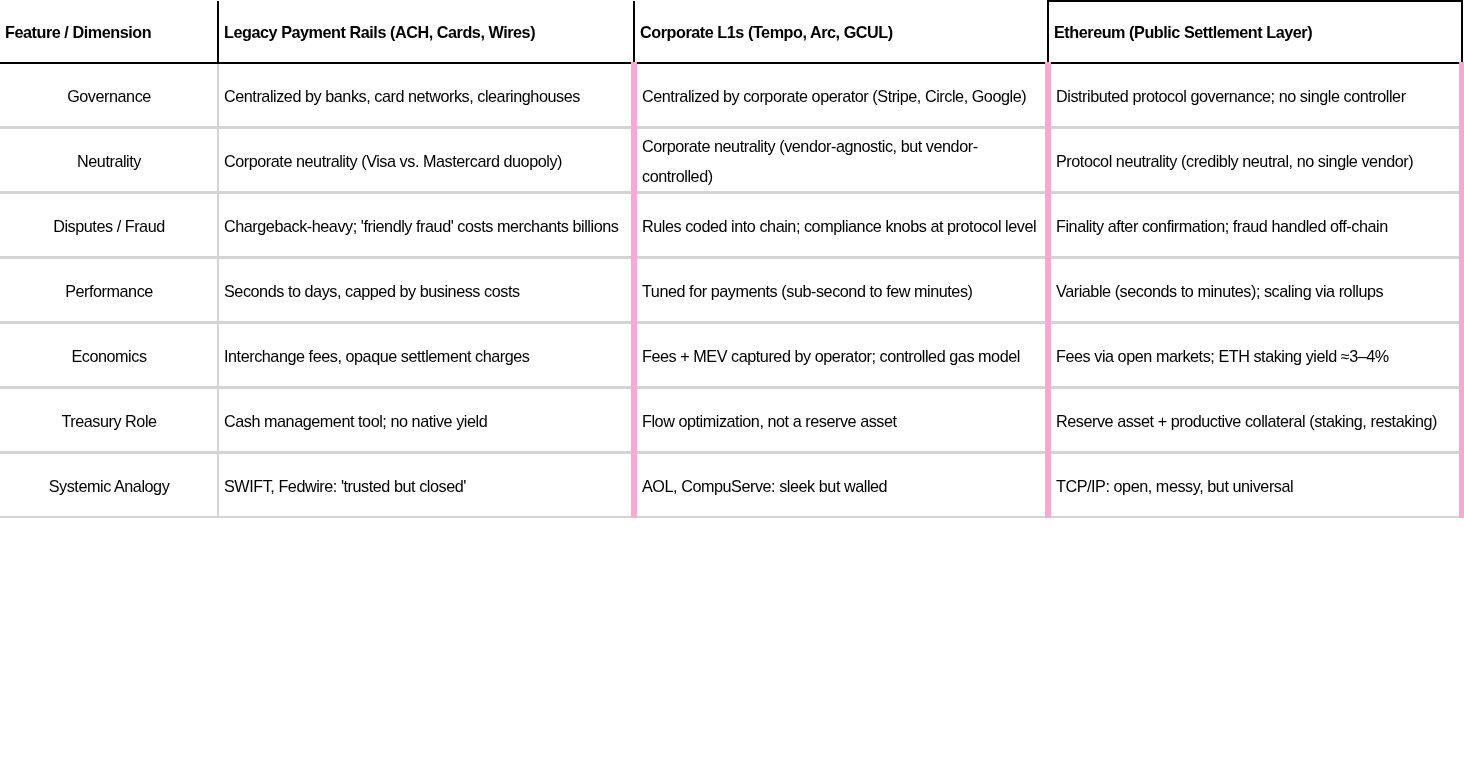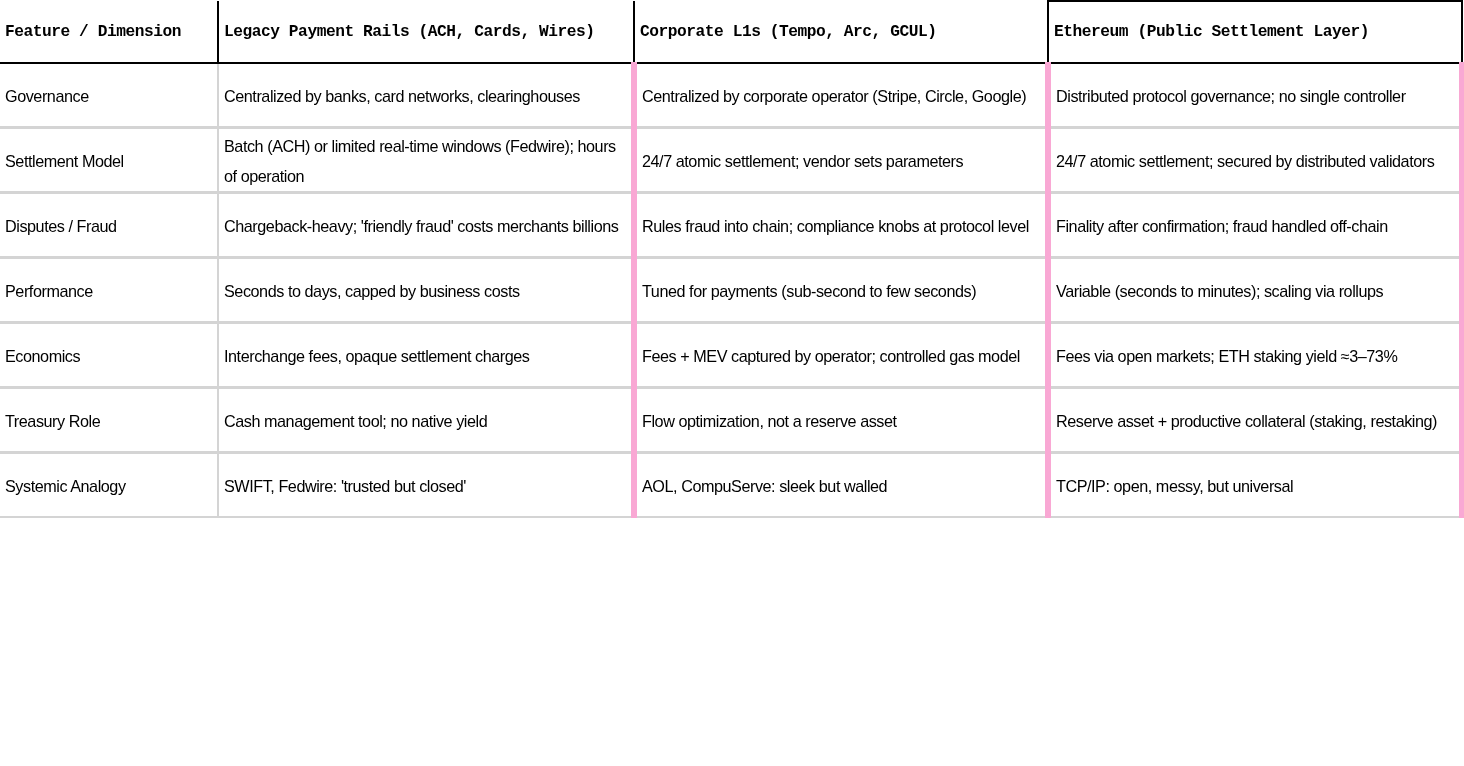--- a/index.html
+++ b/index.html
@@ -37,38 +37,38 @@
     overflow: hidden;
     word-wrap: break-word;
   }
   thead th {
     height: 60px;
     font-weight: bold;
     border-top: 2px solid #000;
     border-bottom: 2px solid #000;
     border-left: 2px solid #000;
     border-right: 2px solid #000;
-    font-family: Liberation Mono, monospace;
   }
   thead th:first-child {
     border-left: none;
     border-top: none;
   }
   thead th.top-open {
     border-top: none;
     border-radius: 24px;
   }
   tbody td {
     height: 61px;
     border-bottom: 3px solid #d4d4d4;
     border-right: 6px solid #f9a8d4;
     padding-top: 1px;
   }
   tbody td:first-child {
     border-right: 2px solid #d4d4d4;
+    text-align: center;
   }
   tbody tr:last-child td {
     border-bottom: 2px solid #d4d4d4;
   }
 </style>
 </head>
 <body>
 
 <table class="compare">
   <colgroup>
@@ -86,42 +86,42 @@
     </tr>
   </thead>
   <tbody>
     <tr>
       <td>Governance</td>
       <td>Centralized by banks, card networks, clearinghouses</td>
       <td>Centralized by corporate operator (Stripe, Circle, Google)</td>
       <td>Distributed protocol governance; no single controller</td>
     </tr>
     <tr>
-      <td>Settlement Model</td>
-      <td>Batch (ACH) or limited real-time windows (Fedwire); hours of operation</td>
-      <td>24/7 atomic settlement; vendor sets parameters</td>
-      <td>24/7 atomic settlement; secured by distributed validators</td>
+      <td>Neutrality</td>
+      <td>Corporate neutrality (Visa vs. Mastercard duopoly)</td>
+      <td>Corporate neutrality (vendor-agnostic, but vendor-controlled)</td>
+      <td>Protocol neutrality (credibly neutral, no single vendor)</td>
     </tr>
     <tr>
       <td>Disputes / Fraud</td>
       <td>Chargeback-heavy; 'friendly fraud' costs merchants billions</td>
-      <td>Rules fraud into chain; compliance knobs at protocol level</td>
+      <td>Rules coded into chain; compliance knobs at protocol level</td>
       <td>Finality after confirmation; fraud handled off-chain</td>
     </tr>
     <tr>
       <td>Performance</td>
       <td>Seconds to days, capped by business costs</td>
-      <td>Tuned for payments (sub-second to few seconds)</td>
+      <td>Tuned for payments (sub-second to few minutes)</td>
       <td>Variable (seconds to minutes); scaling via rollups</td>
     </tr>
     <tr>
       <td>Economics</td>
       <td>Interchange fees, opaque settlement charges</td>
       <td>Fees + MEV captured by operator; controlled gas model</td>
-      <td>Fees via open markets; ETH staking yield ≈3–73%</td>
+      <td>Fees via open markets; ETH staking yield ≈3–4%</td>
     </tr>
     <tr>
       <td>Treasury Role</td>
       <td>Cash management tool; no native yield</td>
       <td>Flow optimization, not a reserve asset</td>
       <td>Reserve asset + productive collateral (staking, restaking)</td>
     </tr>
     <tr>
       <td>Systemic Analogy</td>
       <td>SWIFT, Fedwire: 'trusted but closed'</td>

